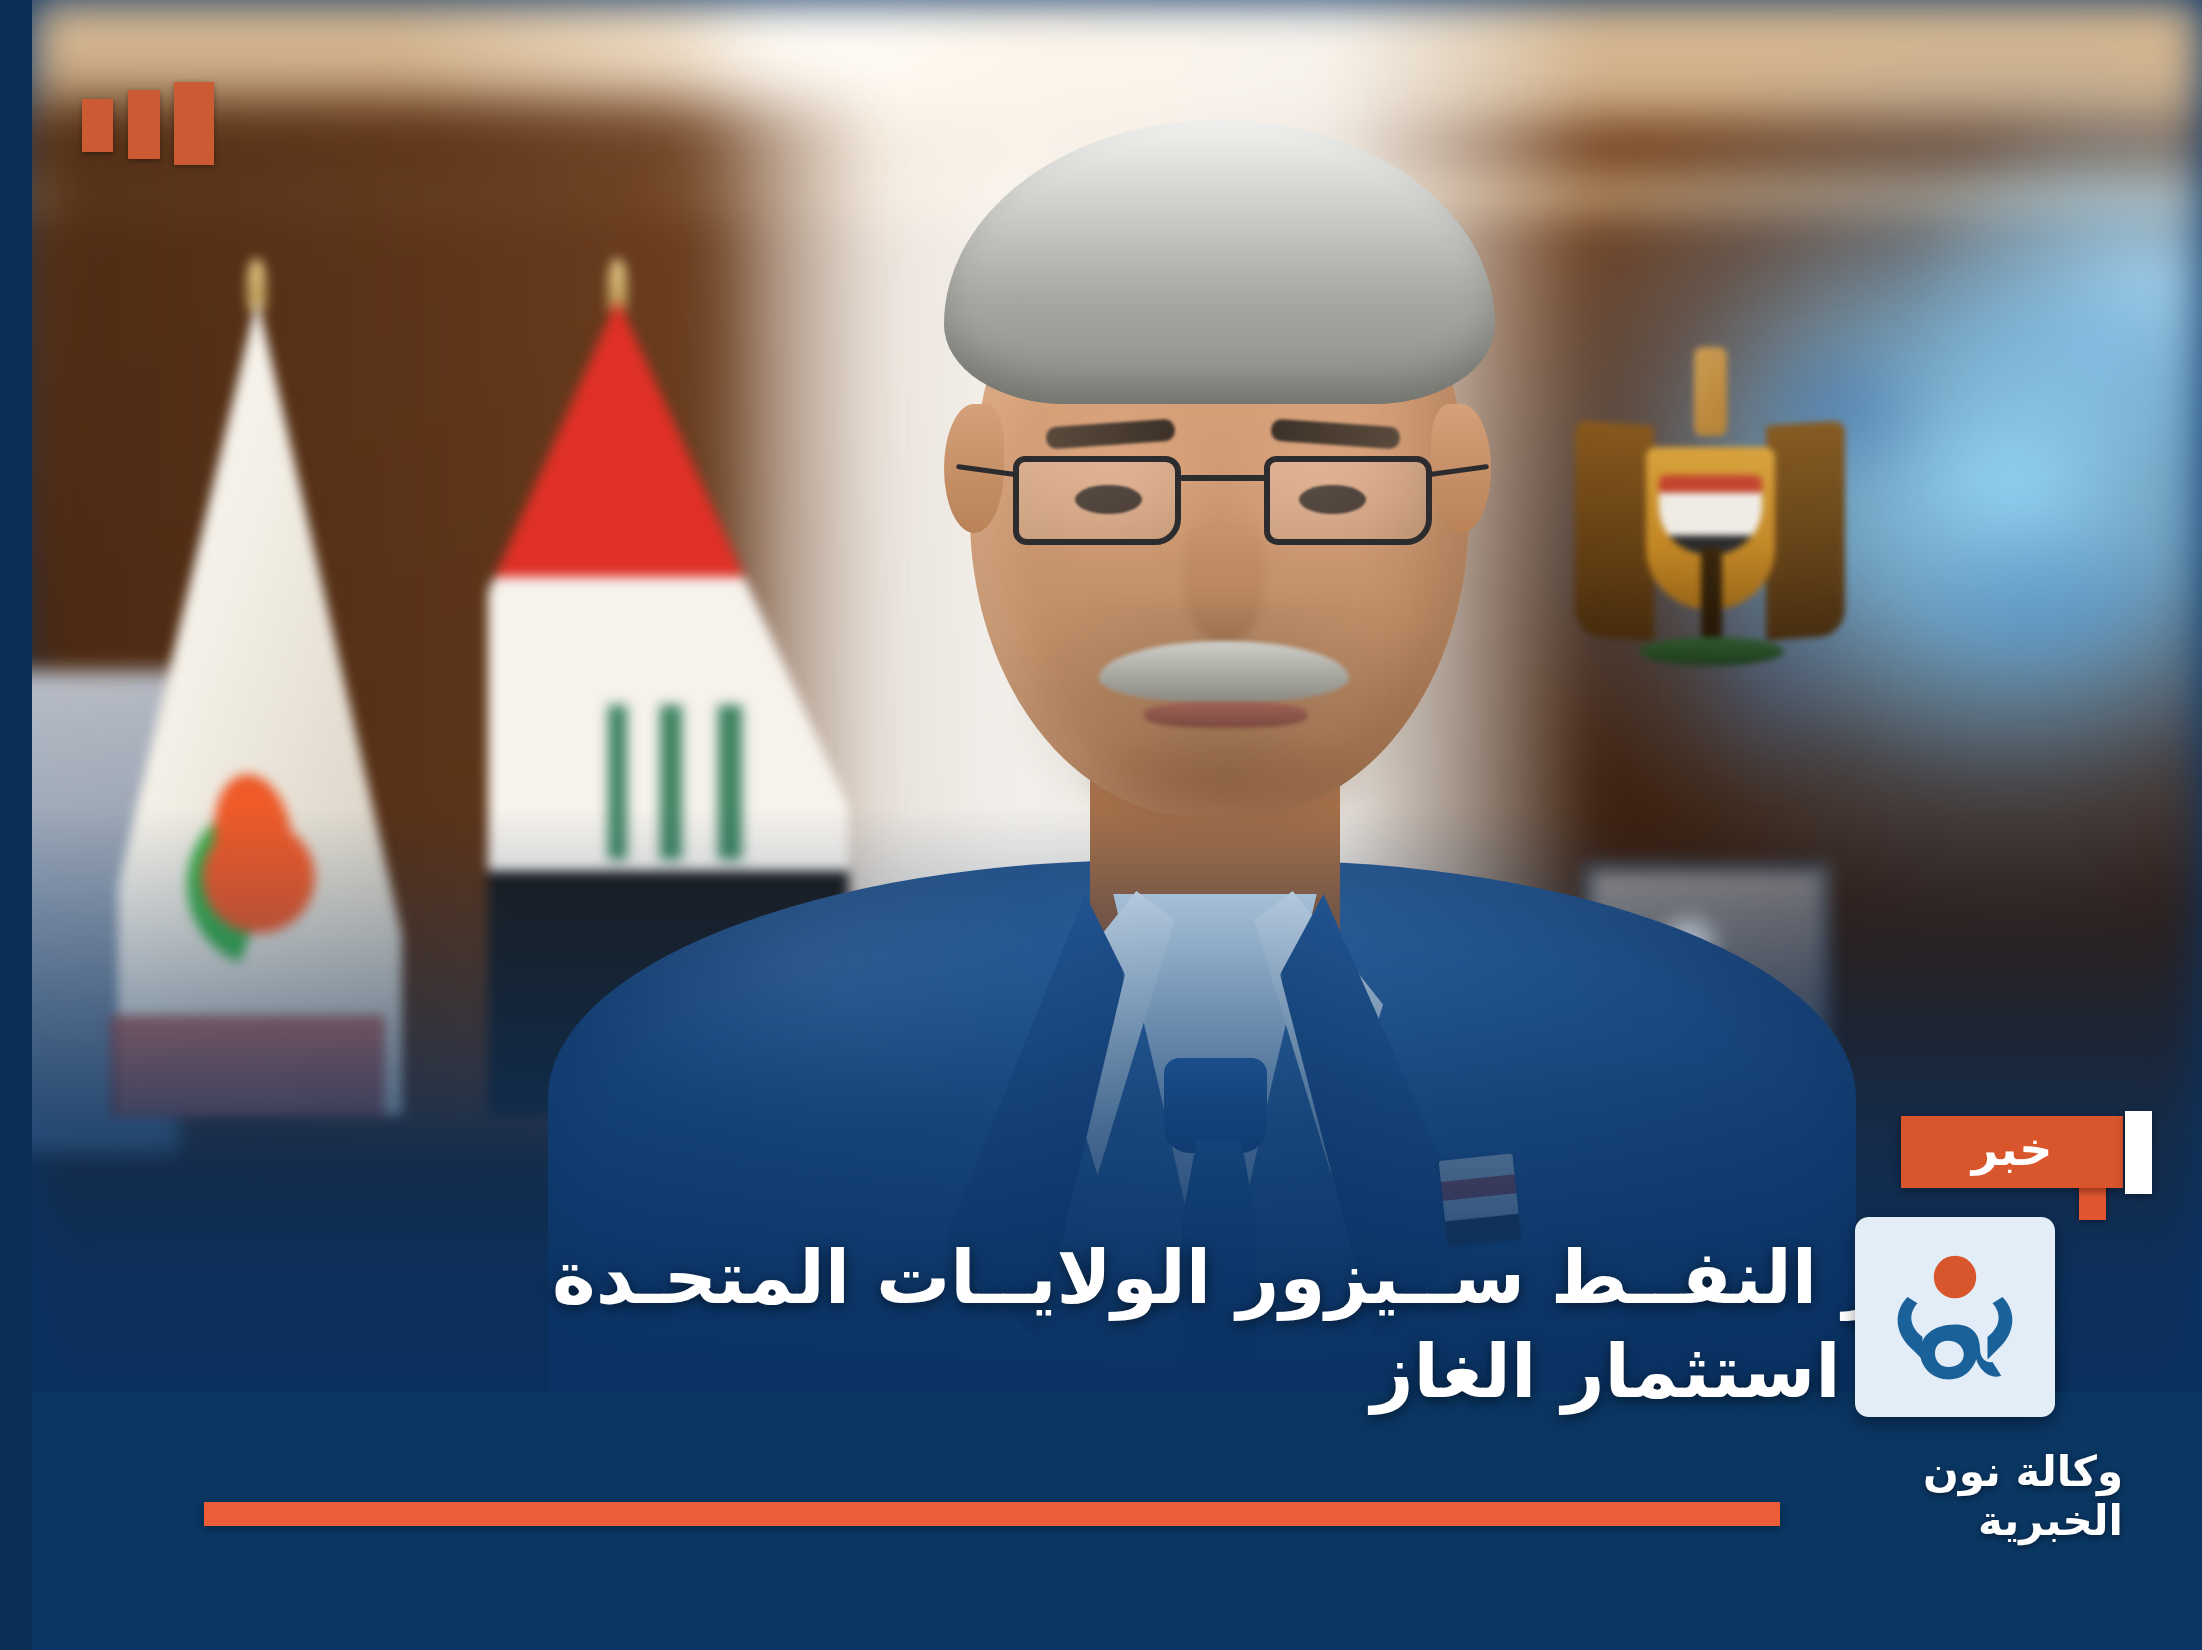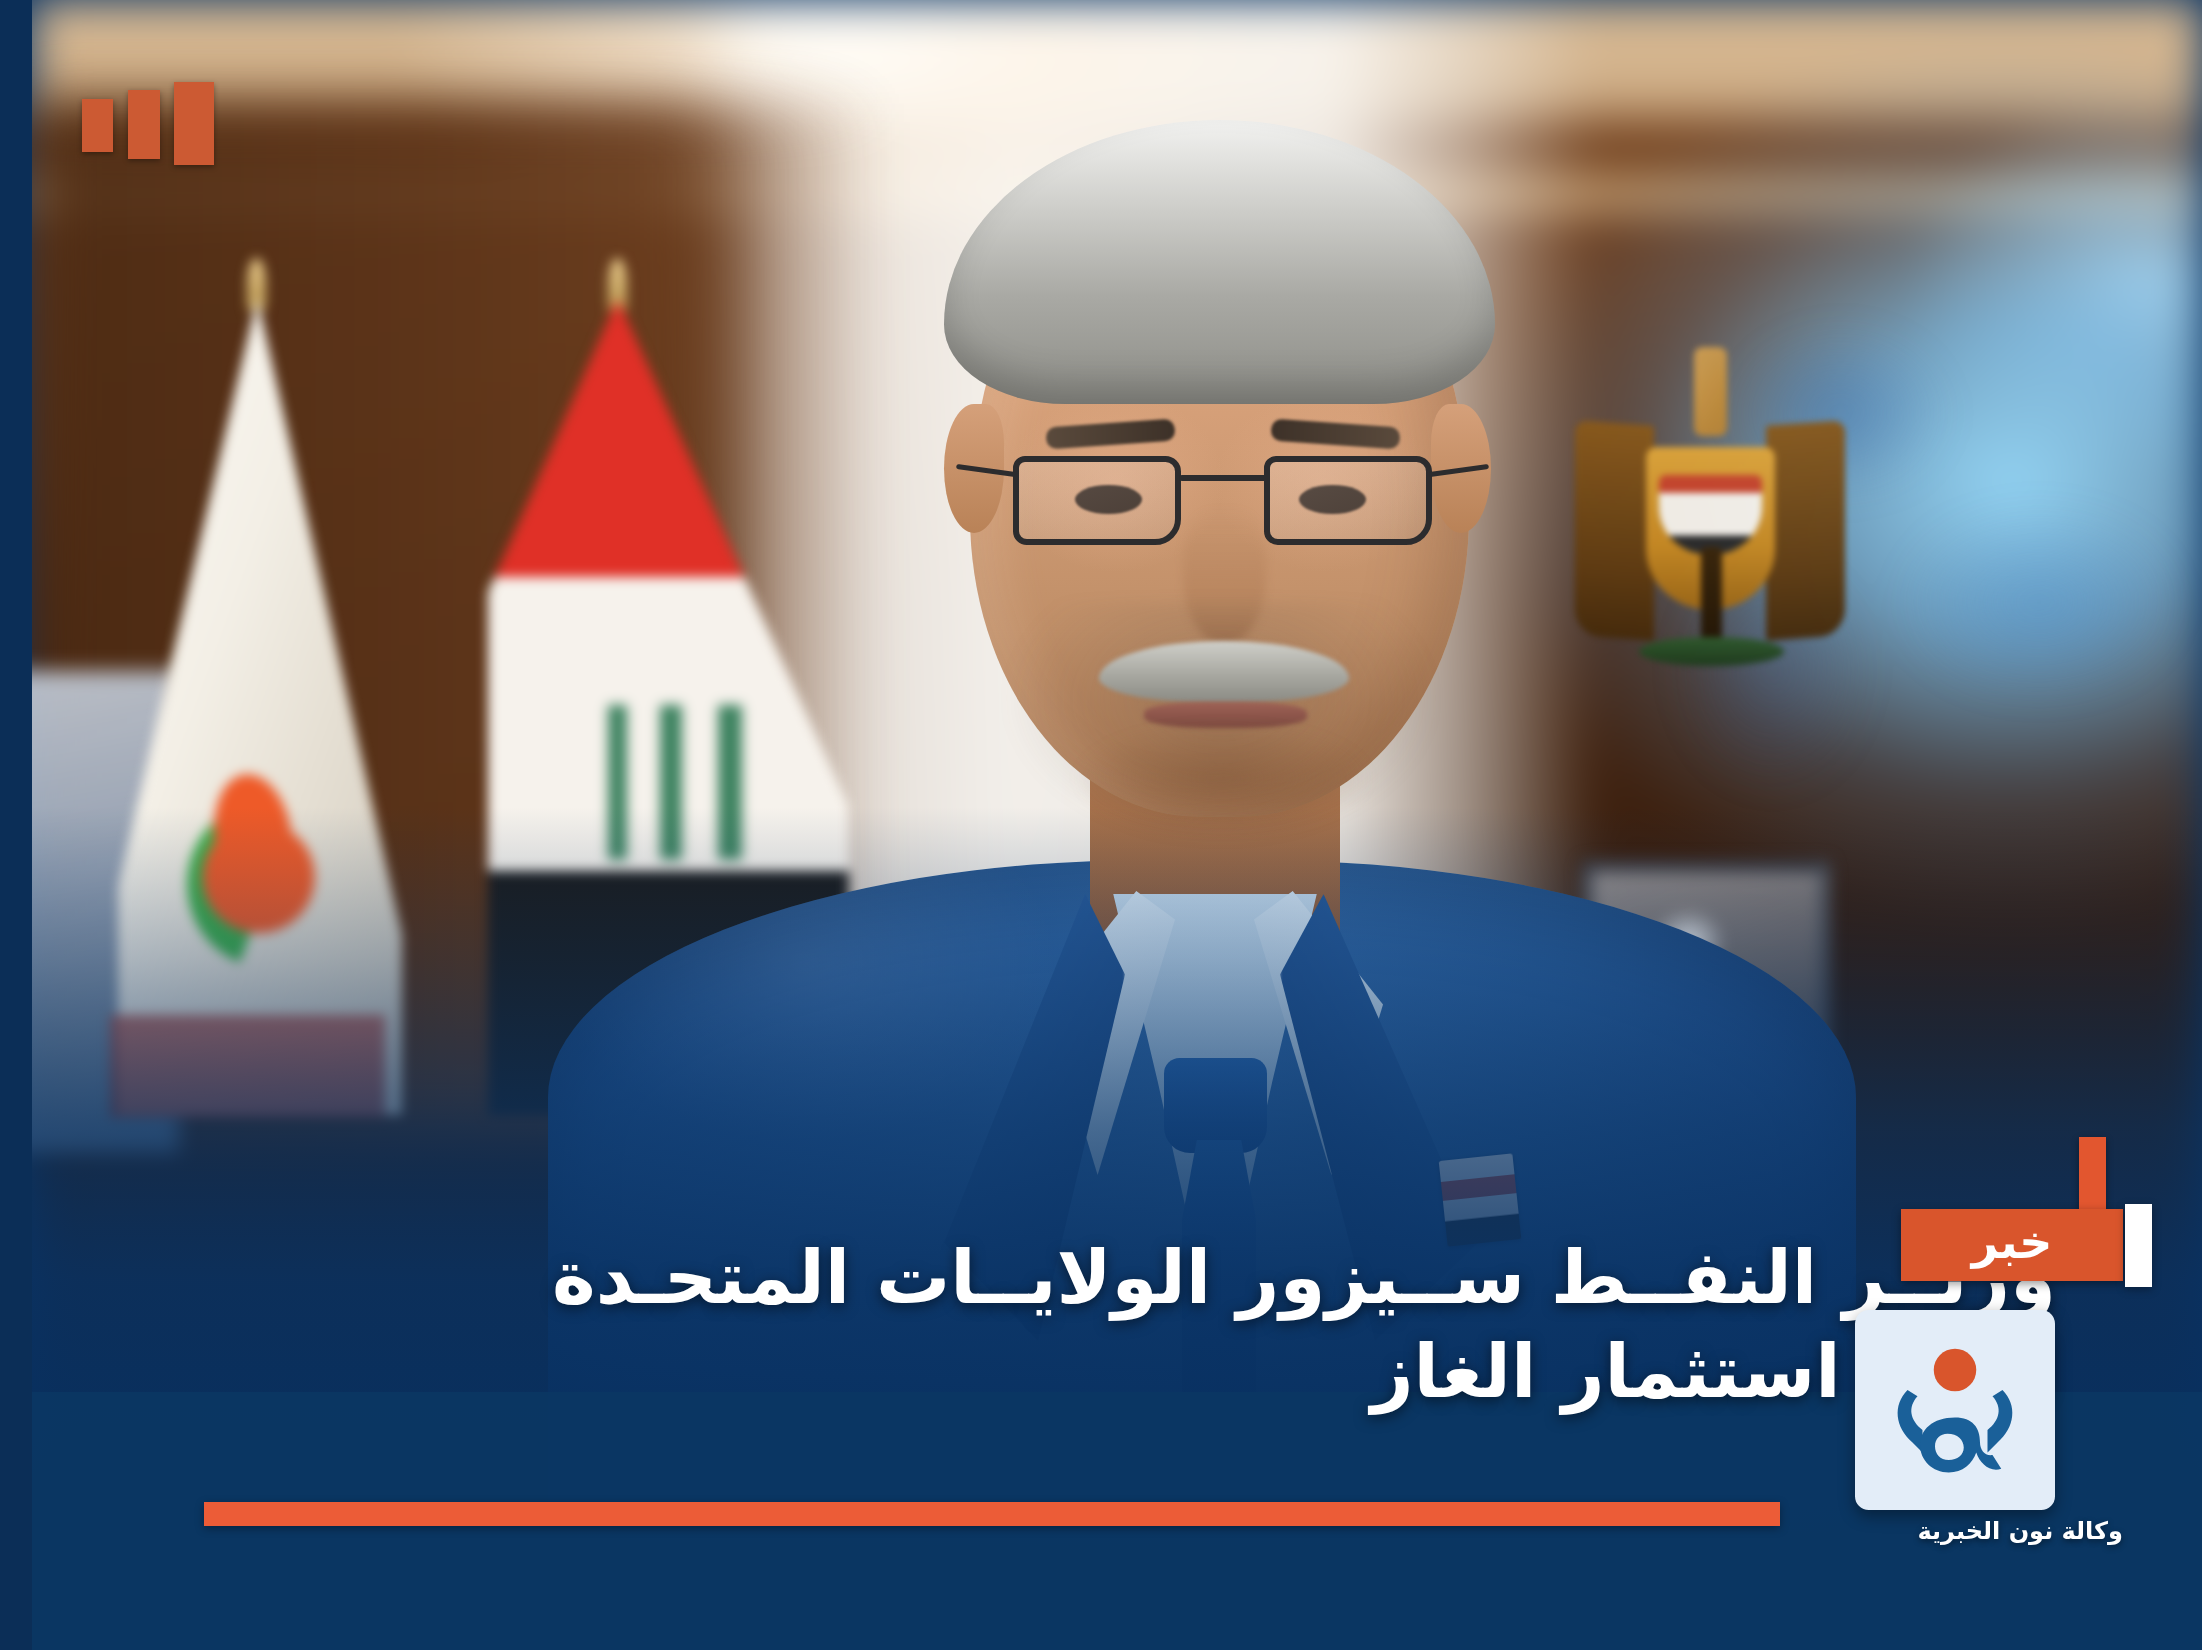--- a/index.html
+++ b/index.html
@@ -269,21 +269,21 @@
   }
 
   .logo-card{
     width:200px;height:200px;margin:0 auto;border-radius:13.8px;
     background:#e3edf8;box-shadow:0 5.2px 15.5px rgba(0,0,0,.38);
     display:flex;align-items:center;justify-content:center;
   }
   .logo-card svg{width:150px;height:150px;display:block;}
 
   .brand-name{
-    margin-top:7px;color:#ffffff;font-size:24px;font-weight:700;
+    margin-top:30px;color:#ffffff;font-size:42px;font-weight:700;
     direction:rtl;letter-spacing:0.4px;text-shadow:0 1.7px 6.9px rgba(0,0,0,.45);
   }
 </style>
 </head>
 <body>
 
 <div class="card">
 
   <div class="photo">
 

